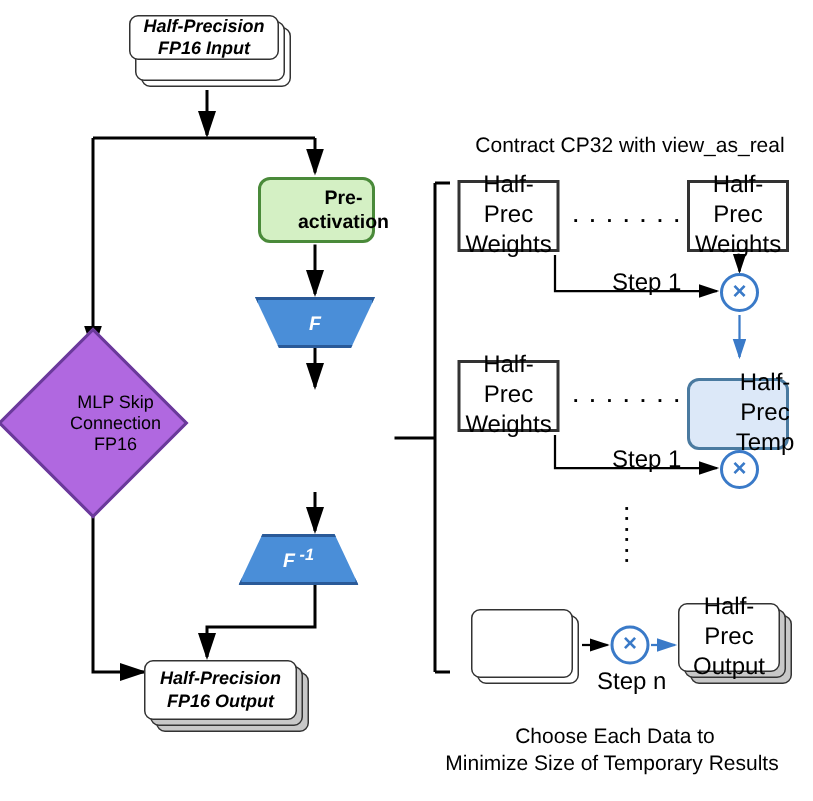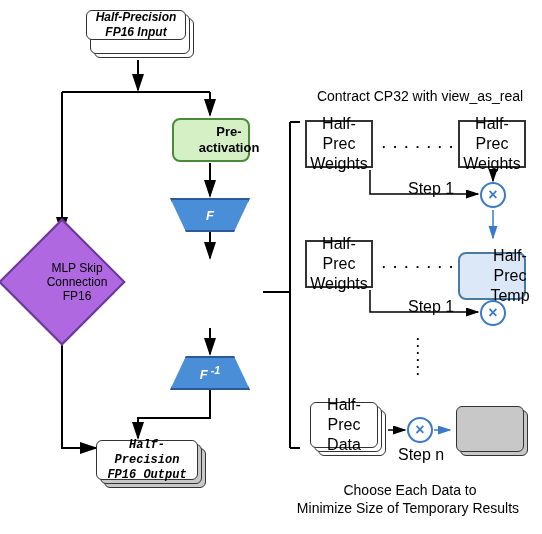--- a/index.html
+++ b/index.html
@@ -86,25 +86,25 @@
   <div class="diamond" style="left:17px; top:237px;"></div>
   <div class="diamond-label" style="left:32px; top:237px;">MLP Skip Connection FP16</div>
 
   <div class="box rounded green" style="left:172px; top:118px; width:78px; height:44px; font-weight:bold;">Pre-activation</div>
 
   <div class="trapezoid-down" style="left:170px; top:198px;">
     <span style="font-style:italic; font-weight:bold; color:#fff;">F</span>
   </div>
 
 
-  <div class="trapezoid-up" style="left:170px; top:356px;">
+  <div class="trapezoid-up" style="left:159px; top:356px;">
     <span style="font-style:italic; font-weight:bold; color:#fff;"><span>F</span><sup> -1</sup></span>
   </div>
 
-  <div class="stack" style="left:96px; top:440px; width:112px; height:48px;font-family:Liberation Mono, monospace;">
+  <div class="stack" style="left:96px; top:440px; width:112px; height:48px;">
     <div class="layer" style="left:8px; top:8px; width:102px; height:40px; background:#c8c8c8;"></div>
     <div class="layer" style="left:4px; top:4px; width:102px; height:40px; background:#c8c8c8;"></div>
     <div class="layer purple box" style="left:0; top:0; width:102px; height:40px; font-style:italic; font-weight:bold; font-size:12px;">Half-Precision FP16 Output</div>
   </div>
 
   <div class="caption" style="left:300px; top:88px; width:240px;">Contract CP32 with view_as_real</div>
 
   <div class="box white small" style="left:305px; top:120px; width:68px; height:48px;">Half-Prec Weights</div>
   <div class="dotsrow" style="left:382px; top:136px;">. . . . . . .</div>
   <div class="box white small" style="left:458px; top:120px; width:68px; height:48px;">Half-Prec Weights</div>
@@ -119,28 +119,28 @@
   <div class="caption small" style="left:408px; top:298px;">Step 1</div>
   <div class="mult-circle" style="left:480px; top:300px;">
       <span>×</span>
     </div>
 
   <div style="position:absolute; left:416px; top:335px; font-weight:bold; line-height:7px;">·<br>·<br>·<br>·<br>·<br>·</div>
 
   <div class="stack" style="left:310px; top:402px; width:78px; height:52px;">
     <div class="layer white" style="left:8px; top:8px; width:68px; height:46px;"></div>
     <div class="layer white" style="left:4px; top:4px; width:68px; height:46px;"></div>
-    <div class="layer white box small" style="left:0; top:0; width:68px; height:46px;">Half-Prec Data</div>
   </div>
   <div class="mult-circle" style="left:407px; top:417px;">
       <span>×</span>
     </div>
   <div class="caption small" style="left:398px; top:446px;">Step n</div>
 
   <div class="stack" style="left:452px; top:402px; width:78px; height:52px;">
     <div class="layer" style="left:8px; top:8px; width:68px; height:46px; background:#c8c8c8;"></div>
     <div class="layer" style="left:4px; top:4px; width:68px; height:46px; background:#c8c8c8;"></div>
+    <div class="layer box gray small" style="left:0; top:0; width:68px; height:46px;">Half-Prec Output</div>
   </div>
 
   <div class="caption" style="left:280px; top:482px; width:260px;">Choose Each Data to</div>
   <div class="caption" style="left:268px; top:500px; width:280px;">Minimize Size of Temporary Results</div>
 
 </div>
 
 </body></html>

